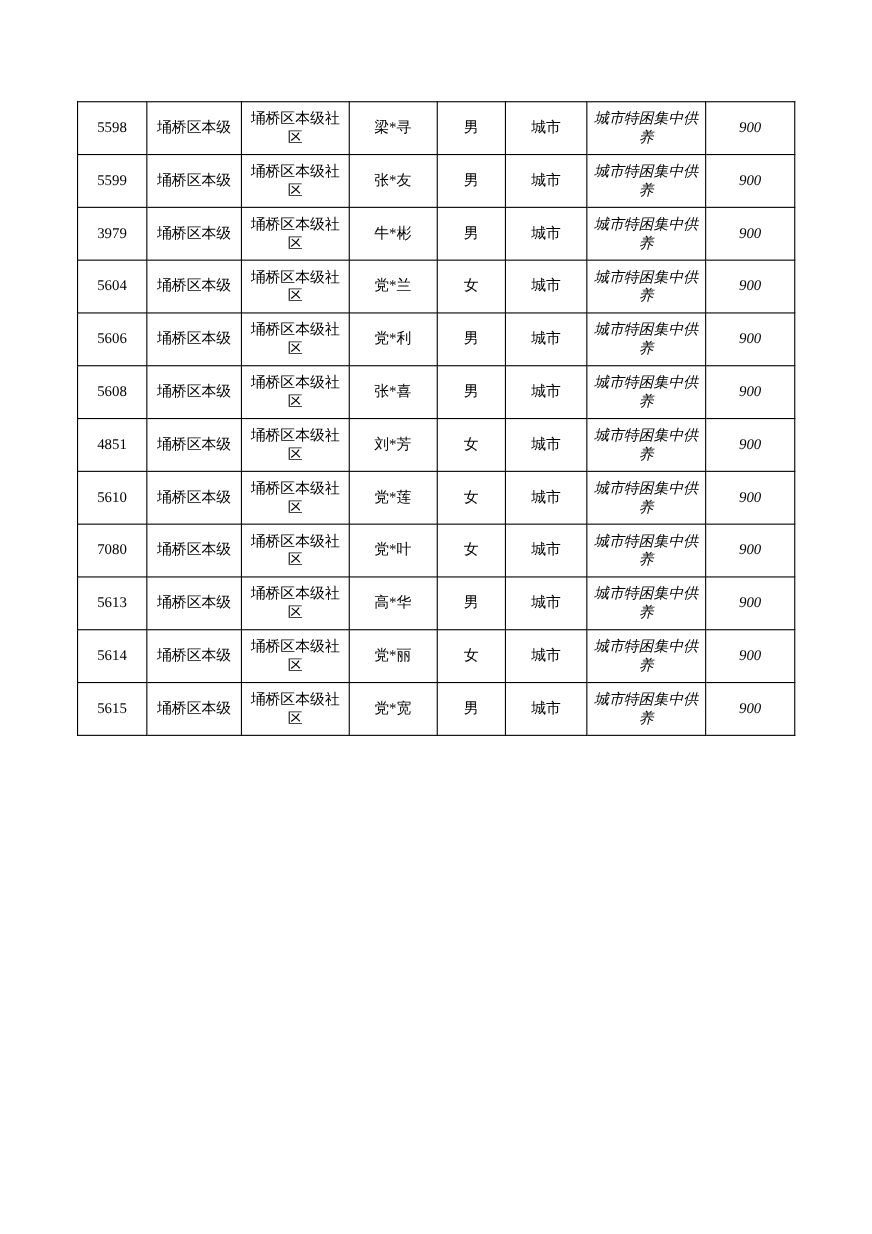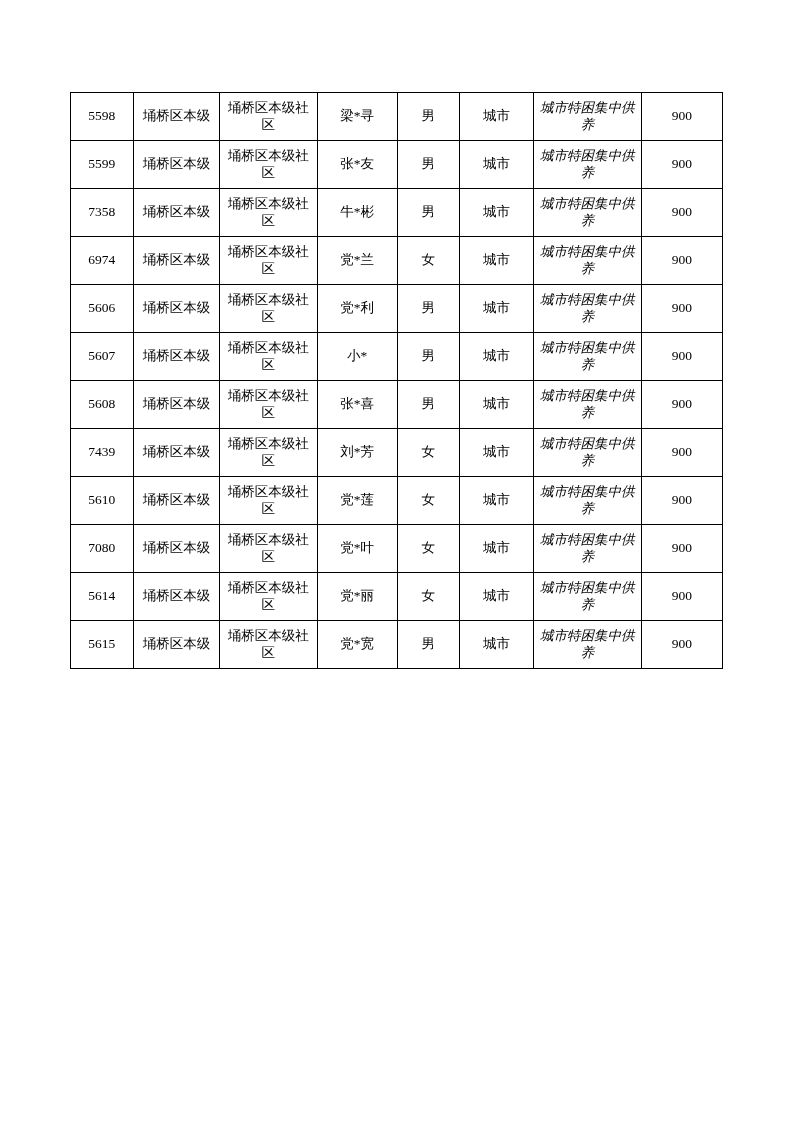--- a/index.html
+++ b/index.html
@@ -39,21 +39,21 @@
     word-break: break-all;
     font-family: "Liberation Serif", "DejaVu Serif", serif;
   }
   td.c-seq    { width: 58px; }
   td.c-area   { width: 80px; }
   td.c-comm   { width: 90px; }
   td.c-name   { width: 74px; }
   td.c-gender { width: 58px; }
   td.c-type   { width: 68px; }
   td.c-cat    { width: 100px; font-style: italic; }
-  td.c-amount { width: 75px; }
+  td.c-amount { width: 75px; font-style: italic; }
   .cell-wrap {
     display: block;
     padding: 0 2px;
   }
 </style>
 </head>
 <body>
 
 <div class="page">
   <table class="data-table">
@@ -105,21 +105,21 @@
           </td>
           <td class="c-cat">
             <span class="cell-wrap">城市特困集中供养</span>
           </td>
           <td class="c-amount">
             <span class="cell-wrap">900</span>
           </td>
         </tr>
         <tr>
           <td class="c-seq">
-            <span class="cell-wrap">7358</span>
+            <span class="cell-wrap">3979</span>
           </td>
           <td class="c-area">
             <span class="cell-wrap">埇桥区本级</span>
           </td>
           <td class="c-comm">
             <span class="cell-wrap">埇桥区本级社区</span>
           </td>
           <td class="c-name">
             <span class="cell-wrap">牛*彬</span>
           </td>
@@ -131,21 +131,21 @@
           </td>
           <td class="c-cat">
             <span class="cell-wrap">城市特困集中供养</span>
           </td>
           <td class="c-amount">
             <span class="cell-wrap">900</span>
           </td>
         </tr>
         <tr>
           <td class="c-seq">
-            <span class="cell-wrap">6974</span>
+            <span class="cell-wrap">5604</span>
           </td>
           <td class="c-area">
             <span class="cell-wrap">埇桥区本级</span>
           </td>
           <td class="c-comm">
             <span class="cell-wrap">埇桥区本级社区</span>
           </td>
           <td class="c-name">
             <span class="cell-wrap">党*兰</span>
           </td>
@@ -183,46 +183,20 @@
           </td>
           <td class="c-cat">
             <span class="cell-wrap">城市特困集中供养</span>
           </td>
           <td class="c-amount">
             <span class="cell-wrap">900</span>
           </td>
         </tr>
         <tr>
           <td class="c-seq">
-            <span class="cell-wrap">5607</span>
-          </td>
-          <td class="c-area">
-            <span class="cell-wrap">埇桥区本级</span>
-          </td>
-          <td class="c-comm">
-            <span class="cell-wrap">埇桥区本级社区</span>
-          </td>
-          <td class="c-name">
-            <span class="cell-wrap">小*</span>
-          </td>
-          <td class="c-gender">
-            <span class="cell-wrap">男</span>
-          </td>
-          <td class="c-type">
-            <span class="cell-wrap">城市</span>
-          </td>
-          <td class="c-cat">
-            <span class="cell-wrap">城市特困集中供养</span>
-          </td>
-          <td class="c-amount">
-            <span class="cell-wrap">900</span>
-          </td>
-        </tr>
-        <tr>
-          <td class="c-seq">
             <span class="cell-wrap">5608</span>
           </td>
           <td class="c-area">
             <span class="cell-wrap">埇桥区本级</span>
           </td>
           <td class="c-comm">
             <span class="cell-wrap">埇桥区本级社区</span>
           </td>
           <td class="c-name">
             <span class="cell-wrap">张*喜</span>
@@ -235,21 +209,21 @@
           </td>
           <td class="c-cat">
             <span class="cell-wrap">城市特困集中供养</span>
           </td>
           <td class="c-amount">
             <span class="cell-wrap">900</span>
           </td>
         </tr>
         <tr>
           <td class="c-seq">
-            <span class="cell-wrap">7439</span>
+            <span class="cell-wrap">4851</span>
           </td>
           <td class="c-area">
             <span class="cell-wrap">埇桥区本级</span>
           </td>
           <td class="c-comm">
             <span class="cell-wrap">埇桥区本级社区</span>
           </td>
           <td class="c-name">
             <span class="cell-wrap">刘*芳</span>
           </td>
@@ -300,20 +274,46 @@
             <span class="cell-wrap">埇桥区本级</span>
           </td>
           <td class="c-comm">
             <span class="cell-wrap">埇桥区本级社区</span>
           </td>
           <td class="c-name">
             <span class="cell-wrap">党*叶</span>
           </td>
           <td class="c-gender">
             <span class="cell-wrap">女</span>
+          </td>
+          <td class="c-type">
+            <span class="cell-wrap">城市</span>
+          </td>
+          <td class="c-cat">
+            <span class="cell-wrap">城市特困集中供养</span>
+          </td>
+          <td class="c-amount">
+            <span class="cell-wrap">900</span>
+          </td>
+        </tr>
+        <tr>
+          <td class="c-seq">
+            <span class="cell-wrap">5613</span>
+          </td>
+          <td class="c-area">
+            <span class="cell-wrap">埇桥区本级</span>
+          </td>
+          <td class="c-comm">
+            <span class="cell-wrap">埇桥区本级社区</span>
+          </td>
+          <td class="c-name">
+            <span class="cell-wrap">高*华</span>
+          </td>
+          <td class="c-gender">
+            <span class="cell-wrap">男</span>
           </td>
           <td class="c-type">
             <span class="cell-wrap">城市</span>
           </td>
           <td class="c-cat">
             <span class="cell-wrap">城市特困集中供养</span>
           </td>
           <td class="c-amount">
             <span class="cell-wrap">900</span>
           </td>

